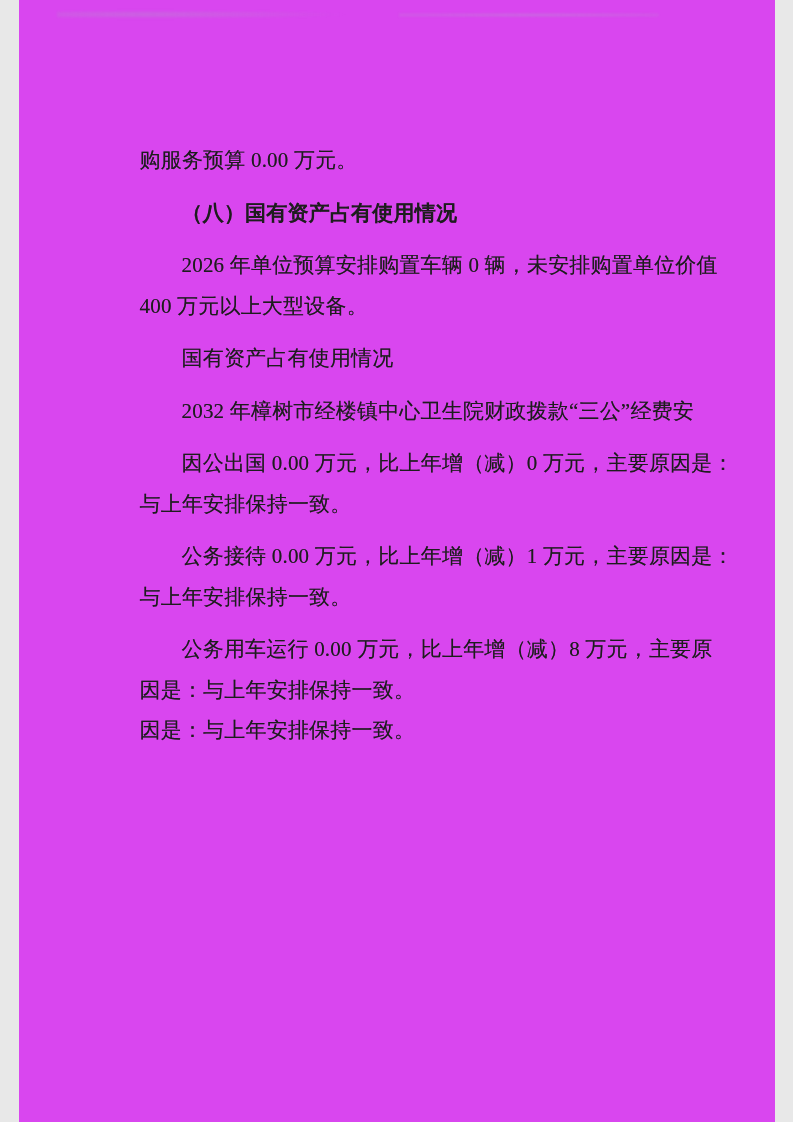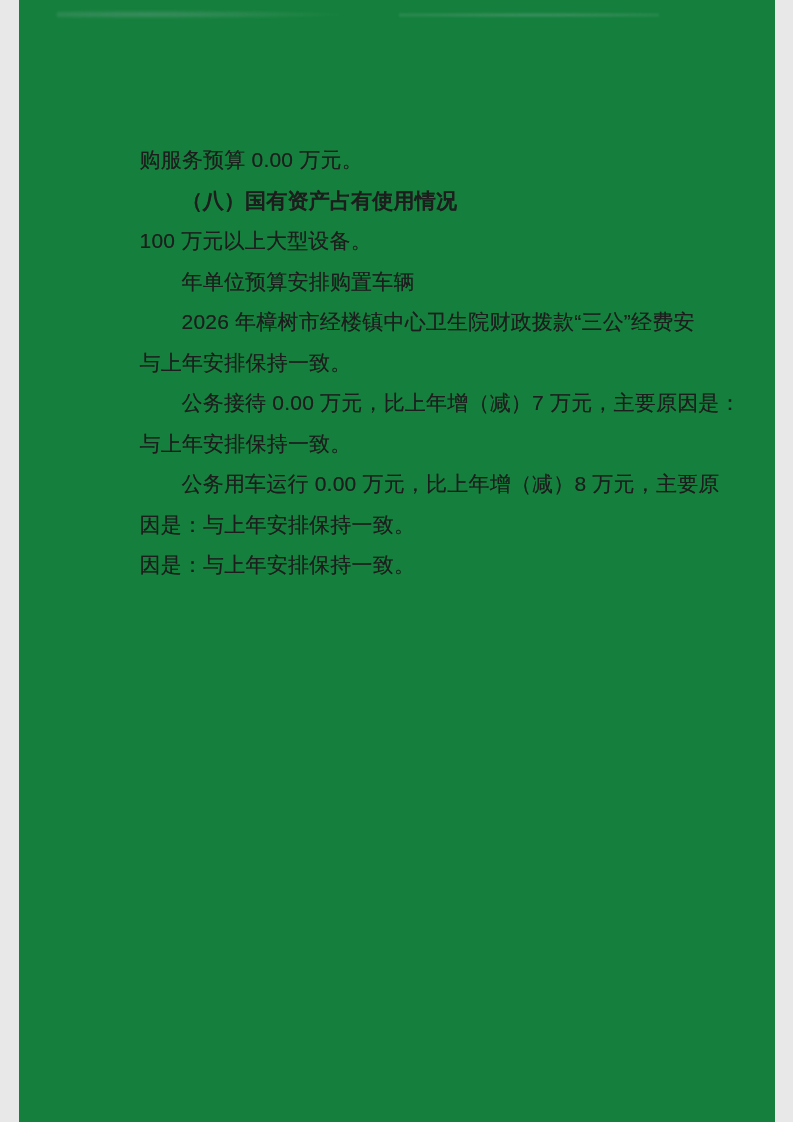--- a/index.html
+++ b/index.html
@@ -5,23 +5,23 @@
   html, body {
     margin: 0;
     padding: 0;
     background: #e8e8e8;
   }
   .page {
     position: relative;
     width: 756px;
     height: 1122px;
     margin: 0 auto;
-    background: #15803d;
+    background: #d946ef;
     overflow: hidden;
-    font-family: Liberation Sans, sans-serif;
+    font-family: Liberation Serif, serif;
   }
   
   .scan-artifact {
     position: absolute;
     pointer-events: none;
   }
   .artifact-streak {
     left: 38px;
     top: 10px;
     width: 295px;
@@ -50,37 +50,40 @@
     white-space: pre;
     font-size: 21px;
     line-height: 40.5px;
     height: 40.5px;
     letter-spacing: 0.2px;
     color: #1d1d1d;
     text-shadow: 0 0 0.6px rgba(25,25,25,0.55);
   }
   .line.indent {
     padding-left: 42px;
+    margin-top: 12px;
   }
   .line.bold {
     font-weight: 700;
   }
 </style>
 </head>
 <body>
 
 <div class="page">
   <div class="scan-artifact artifact-streak"></div>
   <div class="scan-artifact artifact-dots"></div>
   <div class="doc-body">
       <div class="line">购服务预算 0.00 万元。</div>
       <div class="line bold indent">（八）国有资产占有使用情况</div>
-      <div class="line">100 万元以上大型设备。</div>
-      <div class="line indent">年单位预算安排购置车辆</div>
-      <div class="line indent">2026 年樟树市经楼镇中心卫生院财政拨款“三公”经费安</div>
+      <div class="line indent">2026 年单位预算安排购置车辆 0 辆，未安排购置单位价值</div>
+      <div class="line">400 万元以上大型设备。</div>
+      <div class="line indent">国有资产占有使用情况</div>
+      <div class="line indent">2032 年樟树市经楼镇中心卫生院财政拨款“三公”经费安</div>
+      <div class="line indent">因公出国 0.00 万元，比上年增（减）0 万元，主要原因是：</div>
       <div class="line">与上年安排保持一致。</div>
-      <div class="line indent">公务接待 0.00 万元，比上年增（减）7 万元，主要原因是：</div>
+      <div class="line indent">公务接待 0.00 万元，比上年增（减）1 万元，主要原因是：</div>
       <div class="line">与上年安排保持一致。</div>
       <div class="line indent">公务用车运行 0.00 万元，比上年增（减）8 万元，主要原</div>
       <div class="line">因是：与上年安排保持一致。</div>
       <div class="line">因是：与上年安排保持一致。</div>
     </div>
 </div>
 
 </body></html>

